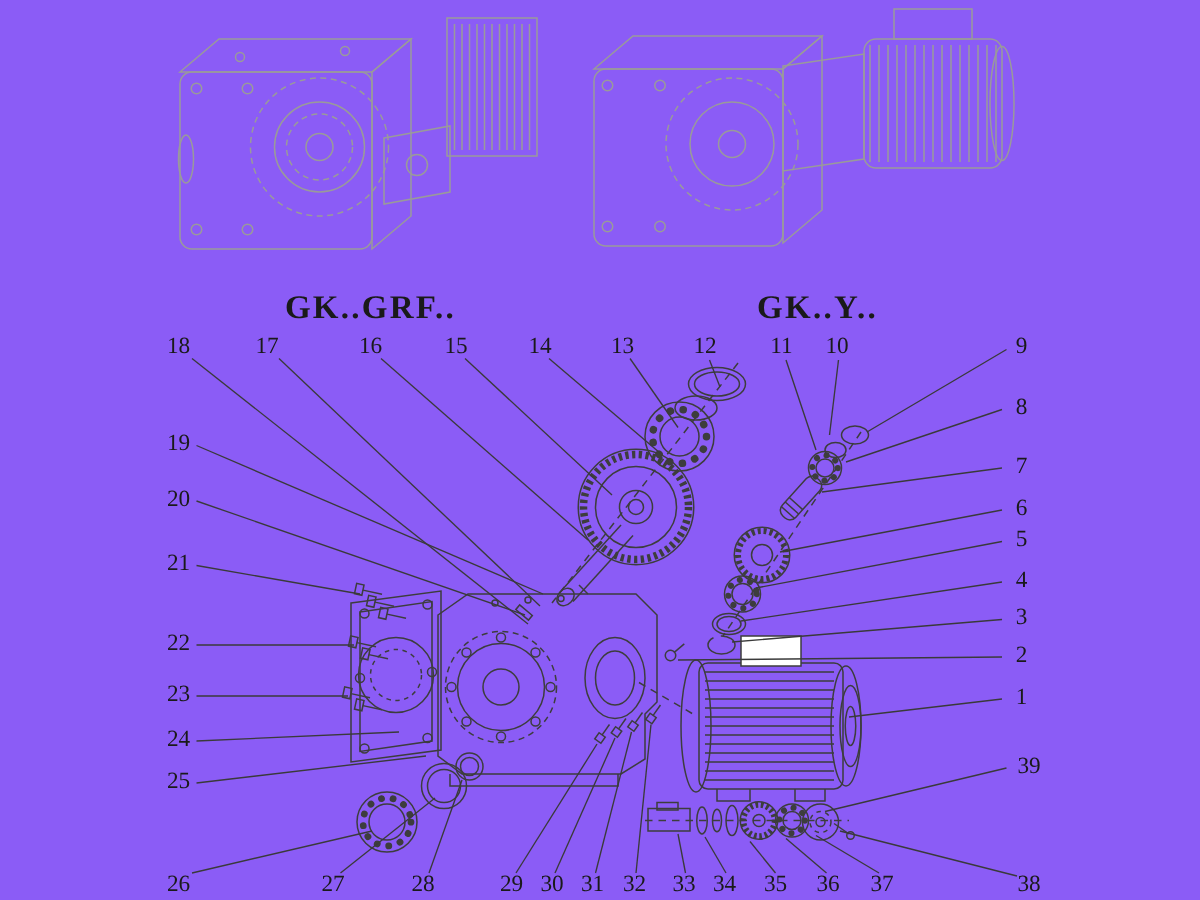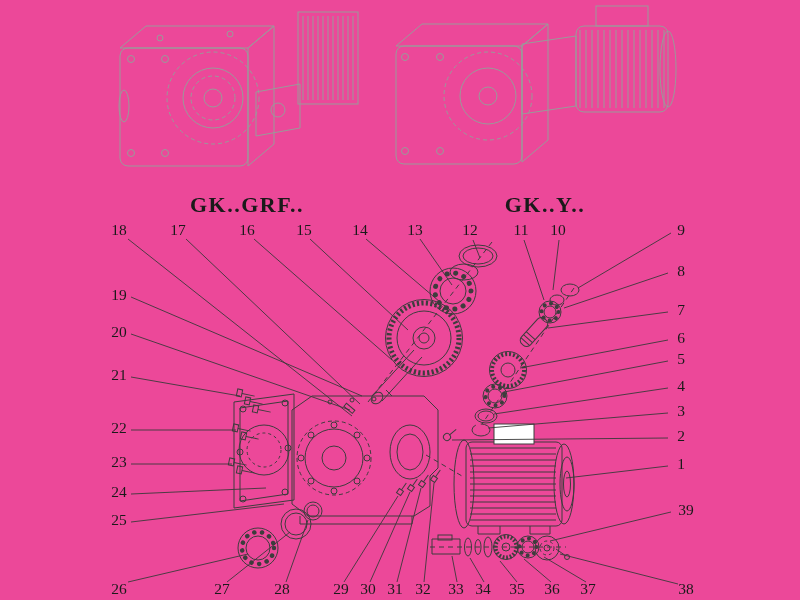--- a/index.html
+++ b/index.html
@@ -1,16 +1,16 @@
 <!DOCTYPE html>
 <html><head>
 <meta charset="utf-8">
 <style>
   html,body{margin:0;padding:0;background:#ffffff;}
-  .stage{position:relative;width:800px;height:600px;background:#ec4899;overflow:hidden;
+  .stage{position:relative;width:800px;height:600px;background:#8b5cf6;overflow:hidden;
          font-family:"Liberation Serif",serif;}
   svg{display:block;}
   .title{font-family:"Liberation Serif",serif;font-weight:bold;font-size:22px;
          letter-spacing:1.5px;fill:#1a1a1a;text-anchor:middle;}
   .num{font-family:"Liberation Serif",serif;font-size:15.5px;fill:#1a1a1a;text-anchor:middle;}
   .faint{stroke:#9a9a9a;fill:none;stroke-width:1;}
   .parts{stroke:#3d3d3d;fill:none;stroke-width:1;}
   .leaders line{stroke:#3a3a3a;stroke-width:0.9;}
   .dashed{stroke-dasharray:5 4;}
 </style>

